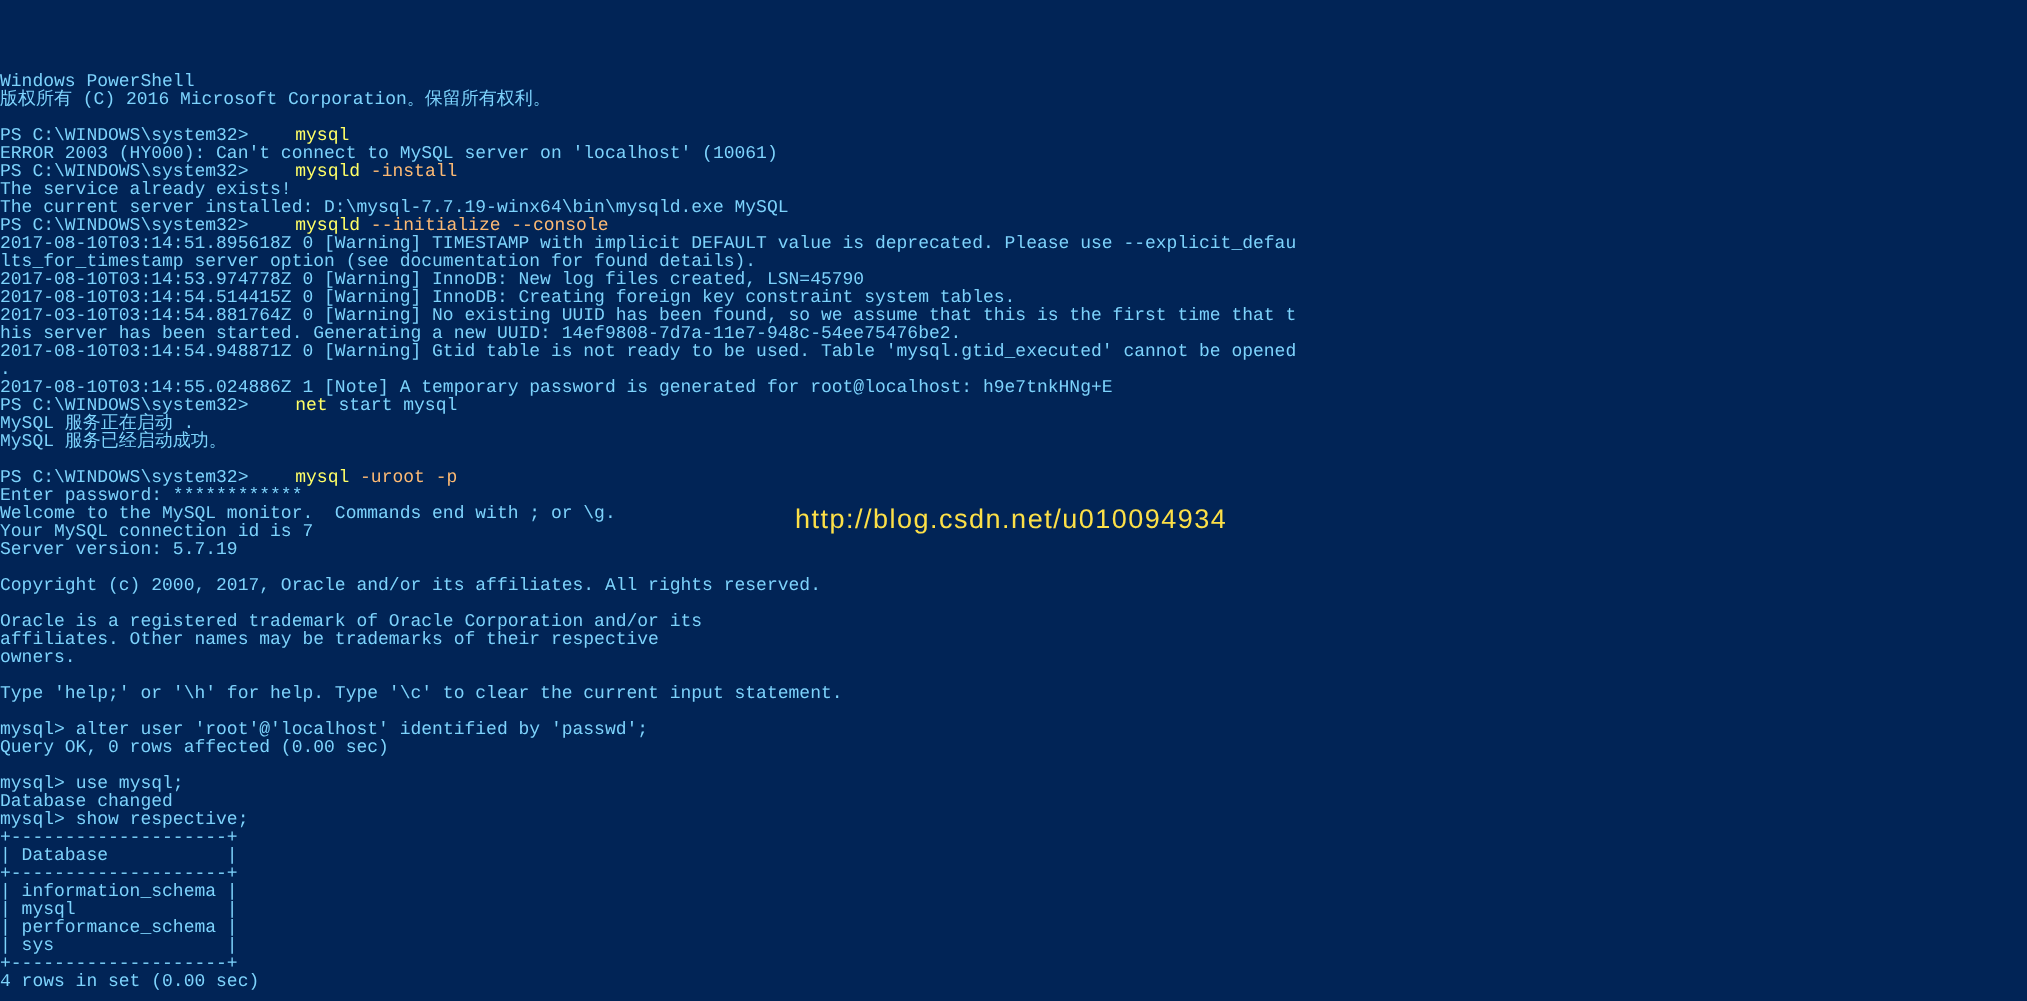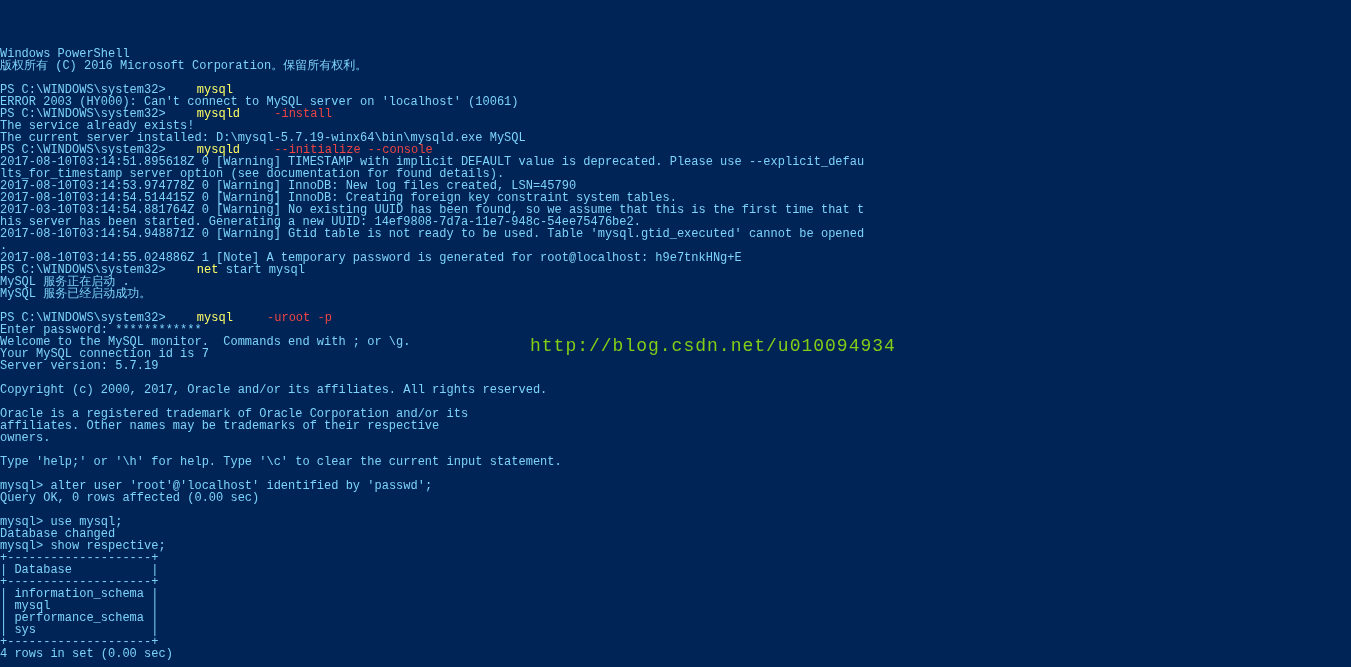--- a/index.html
+++ b/index.html
@@ -11,45 +11,45 @@
     line-height: 12px;
     width: 1351px;
     height: 667px;
     overflow: hidden;
     white-space: pre;
     position: relative;
   }
   .term { padding: 0; }
   .white  { color: #7dd3fc; }
   .cmd    { color: #ffff66; padding-left: 24px; }
-  .arg    { color: #ef4444; padding-left: 27px; }
+  .arg    { color: #fdba74; }
   .watermark {
     position: absolute;
     left: 530px;
     top: 340px;
-    color: #84cc16;
+    color: #fde047;
     font-size: 18px;
-    font-family: Liberation Mono, monospace;
+    font-family: Liberation Sans, sans-serif;
     letter-spacing: 1px;
     pointer-events: none;
   }
 </style>
 </head>
 <body>
 
 
 
 <div class="term"><span class="white">Windows PowerShell</span>
 <span class="white">版权所有 (C) 2016 Microsoft Corporation。保留所有权利。</span>
 
 <span class="white">PS C:\WINDOWS\system32&gt; </span><span class="cmd">mysql</span>
 <span class="white">ERROR 2003 (HY000): Can't connect to MySQL server on 'localhost' (10061)</span>
 <span class="white">PS C:\WINDOWS\system32&gt; </span><span class="cmd">mysqld</span><span class="arg"> -install</span>
 <span class="white">The service already exists!</span>
-<span class="white">The current server installed: D:\mysql-5.7.19-winx64\bin\mysqld.exe MySQL</span>
+<span class="white">The current server installed: D:\mysql-7.7.19-winx64\bin\mysqld.exe MySQL</span>
 <span class="white">PS C:\WINDOWS\system32&gt; </span><span class="cmd">mysqld</span><span class="arg"> --initialize --console</span>
 <span class="white">2017-08-10T03:14:51.895618Z 0 [Warning] TIMESTAMP with implicit DEFAULT value is deprecated. Please use --explicit_defau</span>
 <span class="white">lts_for_timestamp server option (see documentation for found details).</span>
 <span class="white">2017-08-10T03:14:53.974778Z 0 [Warning] InnoDB: New log files created, LSN=45790</span>
 <span class="white">2017-08-10T03:14:54.514415Z 0 [Warning] InnoDB: Creating foreign key constraint system tables.</span>
 <span class="white">2017-03-10T03:14:54.881764Z 0 [Warning] No existing UUID has been found, so we assume that this is the first time that t</span>
 <span class="white">his server has been started. Generating a new UUID: 14ef9808-7d7a-11e7-948c-54ee75476be2.</span>
 <span class="white">2017-08-10T03:14:54.948871Z 0 [Warning] Gtid table is not ready to be used. Table 'mysql.gtid_executed' cannot be opened</span>
 <span class="white">.</span>
 <span class="white">2017-08-10T03:14:55.024886Z 1 [Note] A temporary password is generated for root@localhost: h9e7tnkHNg+E</span>

